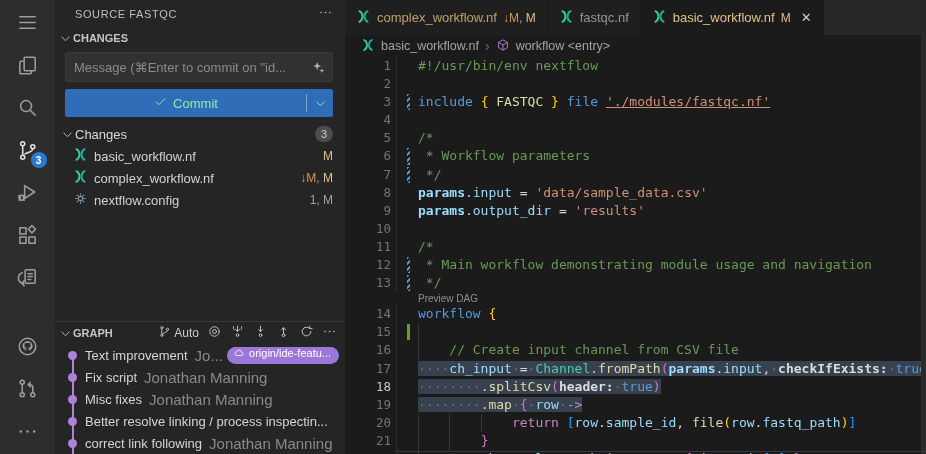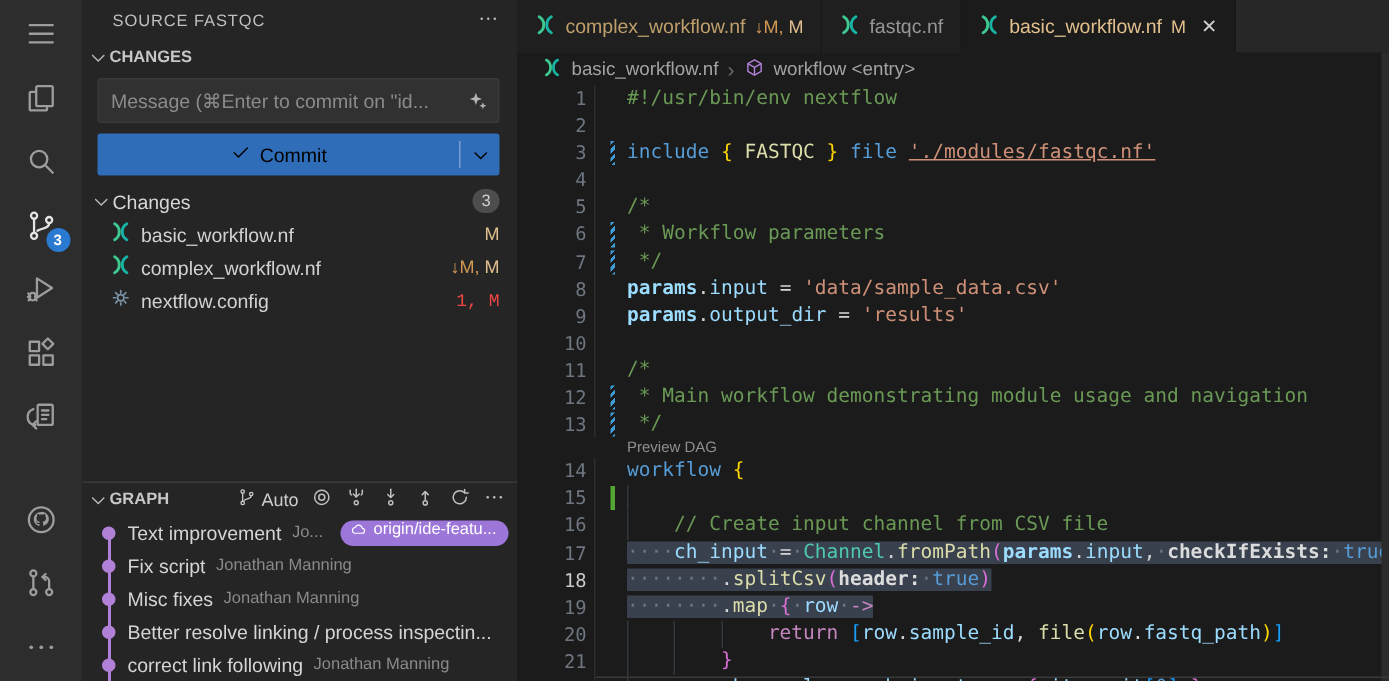--- a/index.html
+++ b/index.html
@@ -17,47 +17,47 @@
   
   .sidebar { width:290px; flex:none; background:#252526; display:flex; flex-direction:column; overflow:hidden; }
   .sc-header { height:27px; flex:none; display:flex; align-items:center; padding:0 12px 0 20px; font-size:11px; letter-spacing:.6px; color:#bfbfbf; }
   .hdr-more { margin-left:auto; color:#bdbdbd; cursor:pointer; } .hdr-more svg{ width:16px; height:16px; }
   .sec-row { height:22px; flex:none; display:flex; align-items:center; padding-left:3px; font-size:11px; font-weight:700; color:#c7c7c7; cursor:pointer; }
   .chev { color:#b5b5b5; display:inline-flex; } .chev svg { width:15px; height:15px; }
   .msg-wrap { margin:3px 12px 7px 10px; height:30px; flex:none; background:#313131; border:1px solid #3a3a3a; border-radius:2px; display:flex; align-items:center; }
   .msg-wrap input { flex:1; min-width:0; background:transparent; border:0; outline:0; color:#bbb; font-size:13px; padding:0 4px 0 8px; font-family:"Liberation Sans",sans-serif; }
   .msg-wrap input::placeholder { color:#8b8b8b; }
   .sparkle { flex:none; color:#b5b5b5; margin-right:6px; display:inline-flex; cursor:pointer; } .sparkle svg{ width:15px; height:15px; }
-  .commit-btn { margin:0 12px 6px 10px; height:28px; flex:none; background:#2f6db8; border-radius:2px; display:flex; align-items:stretch; color:#000000; cursor:pointer; }
+  .commit-btn { margin:0 12px 6px 10px; height:28px; flex:none; background:#2f6db8; border-radius:2px; display:flex; align-items:stretch; color:#86efac; cursor:pointer; }
   .cb-main { flex:1; display:flex; align-items:center; justify-content:center; gap:5px; font-size:13px; }
   .cb-main svg { width:15px; height:15px; }
   .cb-div { width:1px; background:rgba(255,255,255,.35); margin:5px 0; }
   .cb-chev { width:26px; display:flex; align-items:center; justify-content:center; } .cb-chev svg{ width:14px; height:14px; }
   .tree-row { height:22px; flex:none; display:flex; align-items:center; padding:0 12px 0 5px; cursor:pointer; color:#d7d7d7; }
   .count { margin-left:auto; background:#4d4d4d; color:#cfcfcf; font-size:11px; min-width:18px; height:16px; border-radius:9px; display:flex; align-items:center; justify-content:center; padding:0 5px; }
   .file-row { height:22px; display:flex; align-items:center; padding:0 12px 0 18px; gap:6px; cursor:pointer; color:#d2d2d2; }
   .file-ic svg { width:15px; height:15px; }
   .fname { white-space:nowrap; overflow:hidden; text-overflow:ellipsis; }
   .fstatus { margin-left:auto; font-size:12px; white-space:nowrap; }
-  .st-y { color:#e2c08d; } .st-o { color:#d29a53; } .st-r { color:#ef4444;font-family:Liberation Mono, monospace; }
+  .st-y { color:#e2c08d; } .st-o { color:#d29a53; } .st-r { color:#a3a3a3; }
   .flex-sp { flex:1; }
   .graph-sec { flex:none; border-top:1px solid #3a3a3a; }
   .graph-hdr { height:22px; display:flex; align-items:center; padding:0 8px 0 3px; }
   .g-title { font-size:11px; font-weight:700; color:#c7c7c7; }
   .g-actions { margin-left:auto; display:flex; align-items:center; gap:8px; color:#c0c0c0; }
   .g-auto { display:flex; align-items:center; gap:3px; font-size:12px; color:#ccc; cursor:pointer; }
   .g-auto svg { width:13px; height:13px; }
   .g-act { display:inline-flex; cursor:pointer; } .g-act svg { width:15px; height:15px; }
   .commit-row { height:22px; display:flex; align-items:center; padding-right:6px; cursor:pointer; }
   .rail { width:30px; flex:none; align-self:stretch; position:relative; }
   .rail .dot { position:absolute; left:13px; top:50%; margin-top:-4.5px; width:9px; height:9px; border-radius:50%; background:#b180d7; }
   .rail .l-top { position:absolute; left:17px; top:0; height:50%; width:1.5px; background:#b180d7; }
   .rail .l-bot { position:absolute; left:17px; top:50%; bottom:0; width:1.5px; background:#b180d7; }
   .c-msg { color:#d5d5d5; white-space:nowrap; overflow:hidden; text-overflow:ellipsis; flex-shrink:1; }
-  .c-author { color:#8a8a8a; font-size:11px; margin-left:7px; white-space:nowrap; overflow:hidden; text-overflow:ellipsis; }
+  .c-author { color:#8a8a8a; font-size:15px; margin-left:7px; white-space:nowrap; overflow:hidden; text-overflow:ellipsis; }
   .c-badge { margin-left:auto; flex:none; background:#9d76d9; color:#fff; font-size:11px; height:17px; border-radius:9px; display:flex; gap:4px; padding:0 8px 0 6px; max-width:128px; }
   .c-badge .txt { white-space:nowrap; overflow:hidden; text-overflow:ellipsis; }
   .c-badge svg { width:12px; height:12px; flex:none; }
 
   
   .editor { flex:1; min-width:0; display:flex; flex-direction:column; background:#1b1b1b; position:relative; }
   .tabbar { height:35px; flex:none; background:#272727; display:flex; }
   .tab { display:flex; align-items:center; gap:6px; padding:0 11px; background:#1f1f1f; border-right:1px solid #191919; cursor:pointer; font-size:13px; white-space:nowrap; }
   .tab.active { background:#1b1b1b; }
   .tab .icn svg { width:15px; height:15px; }

